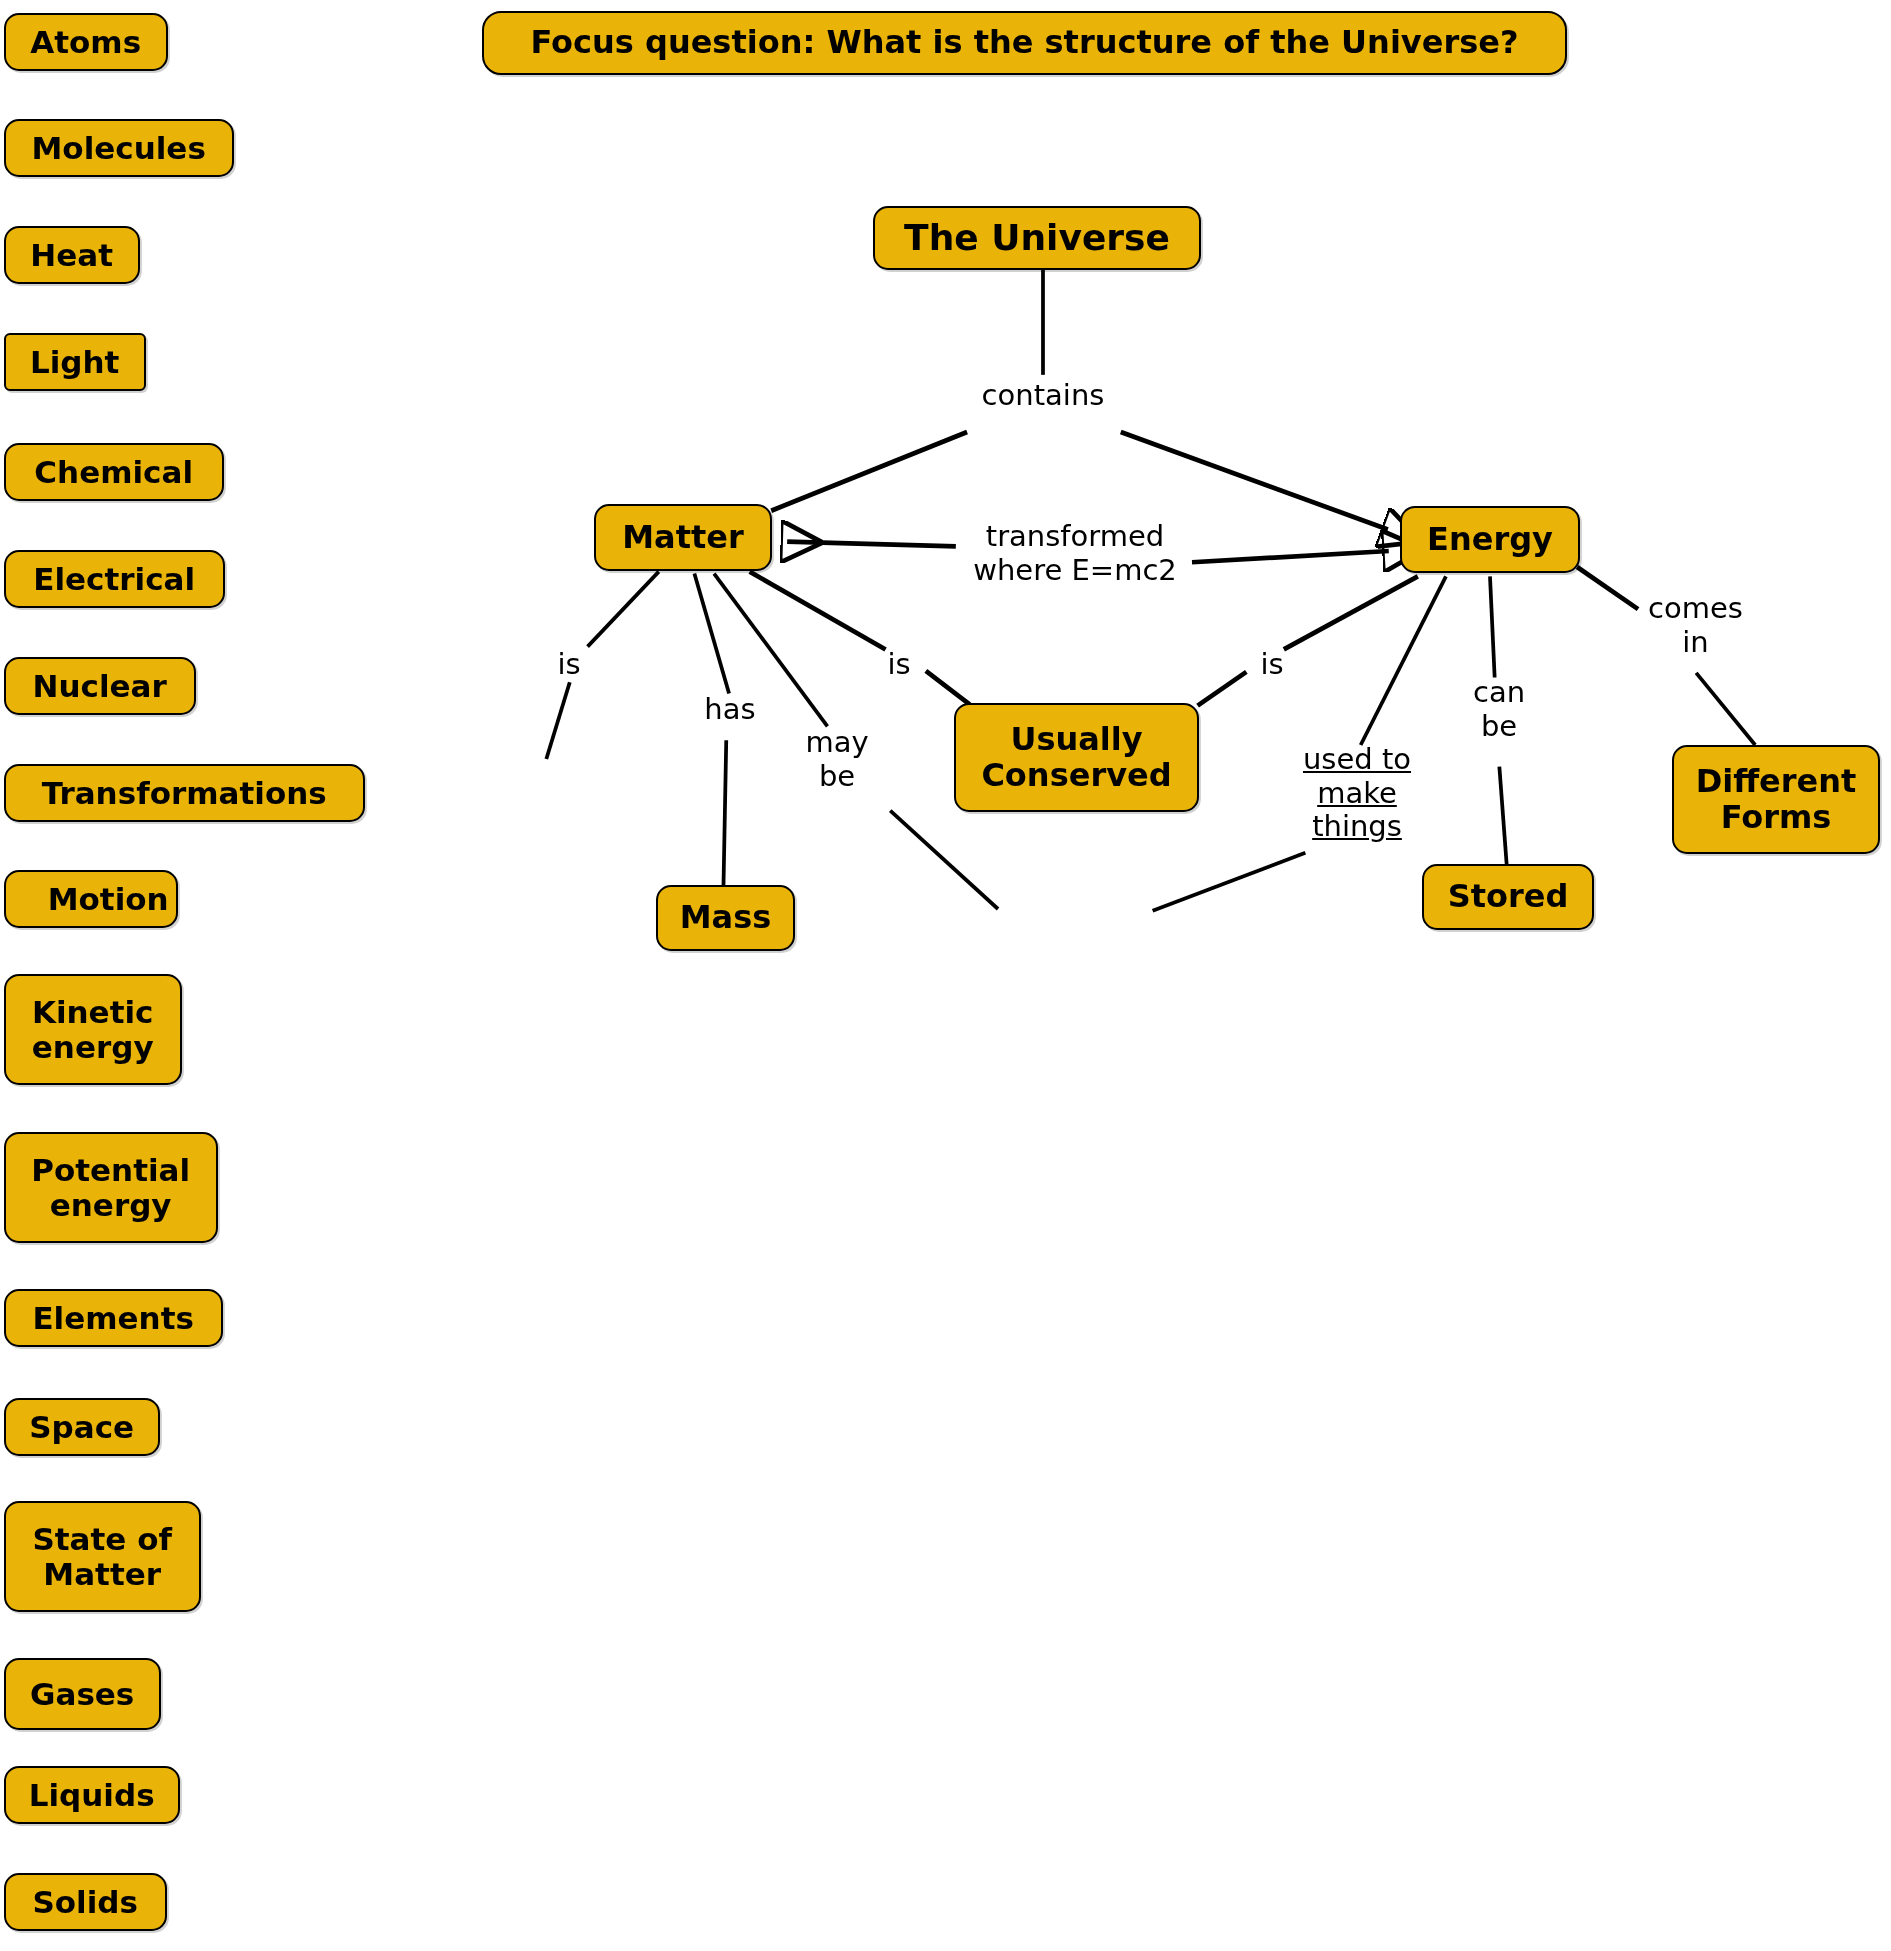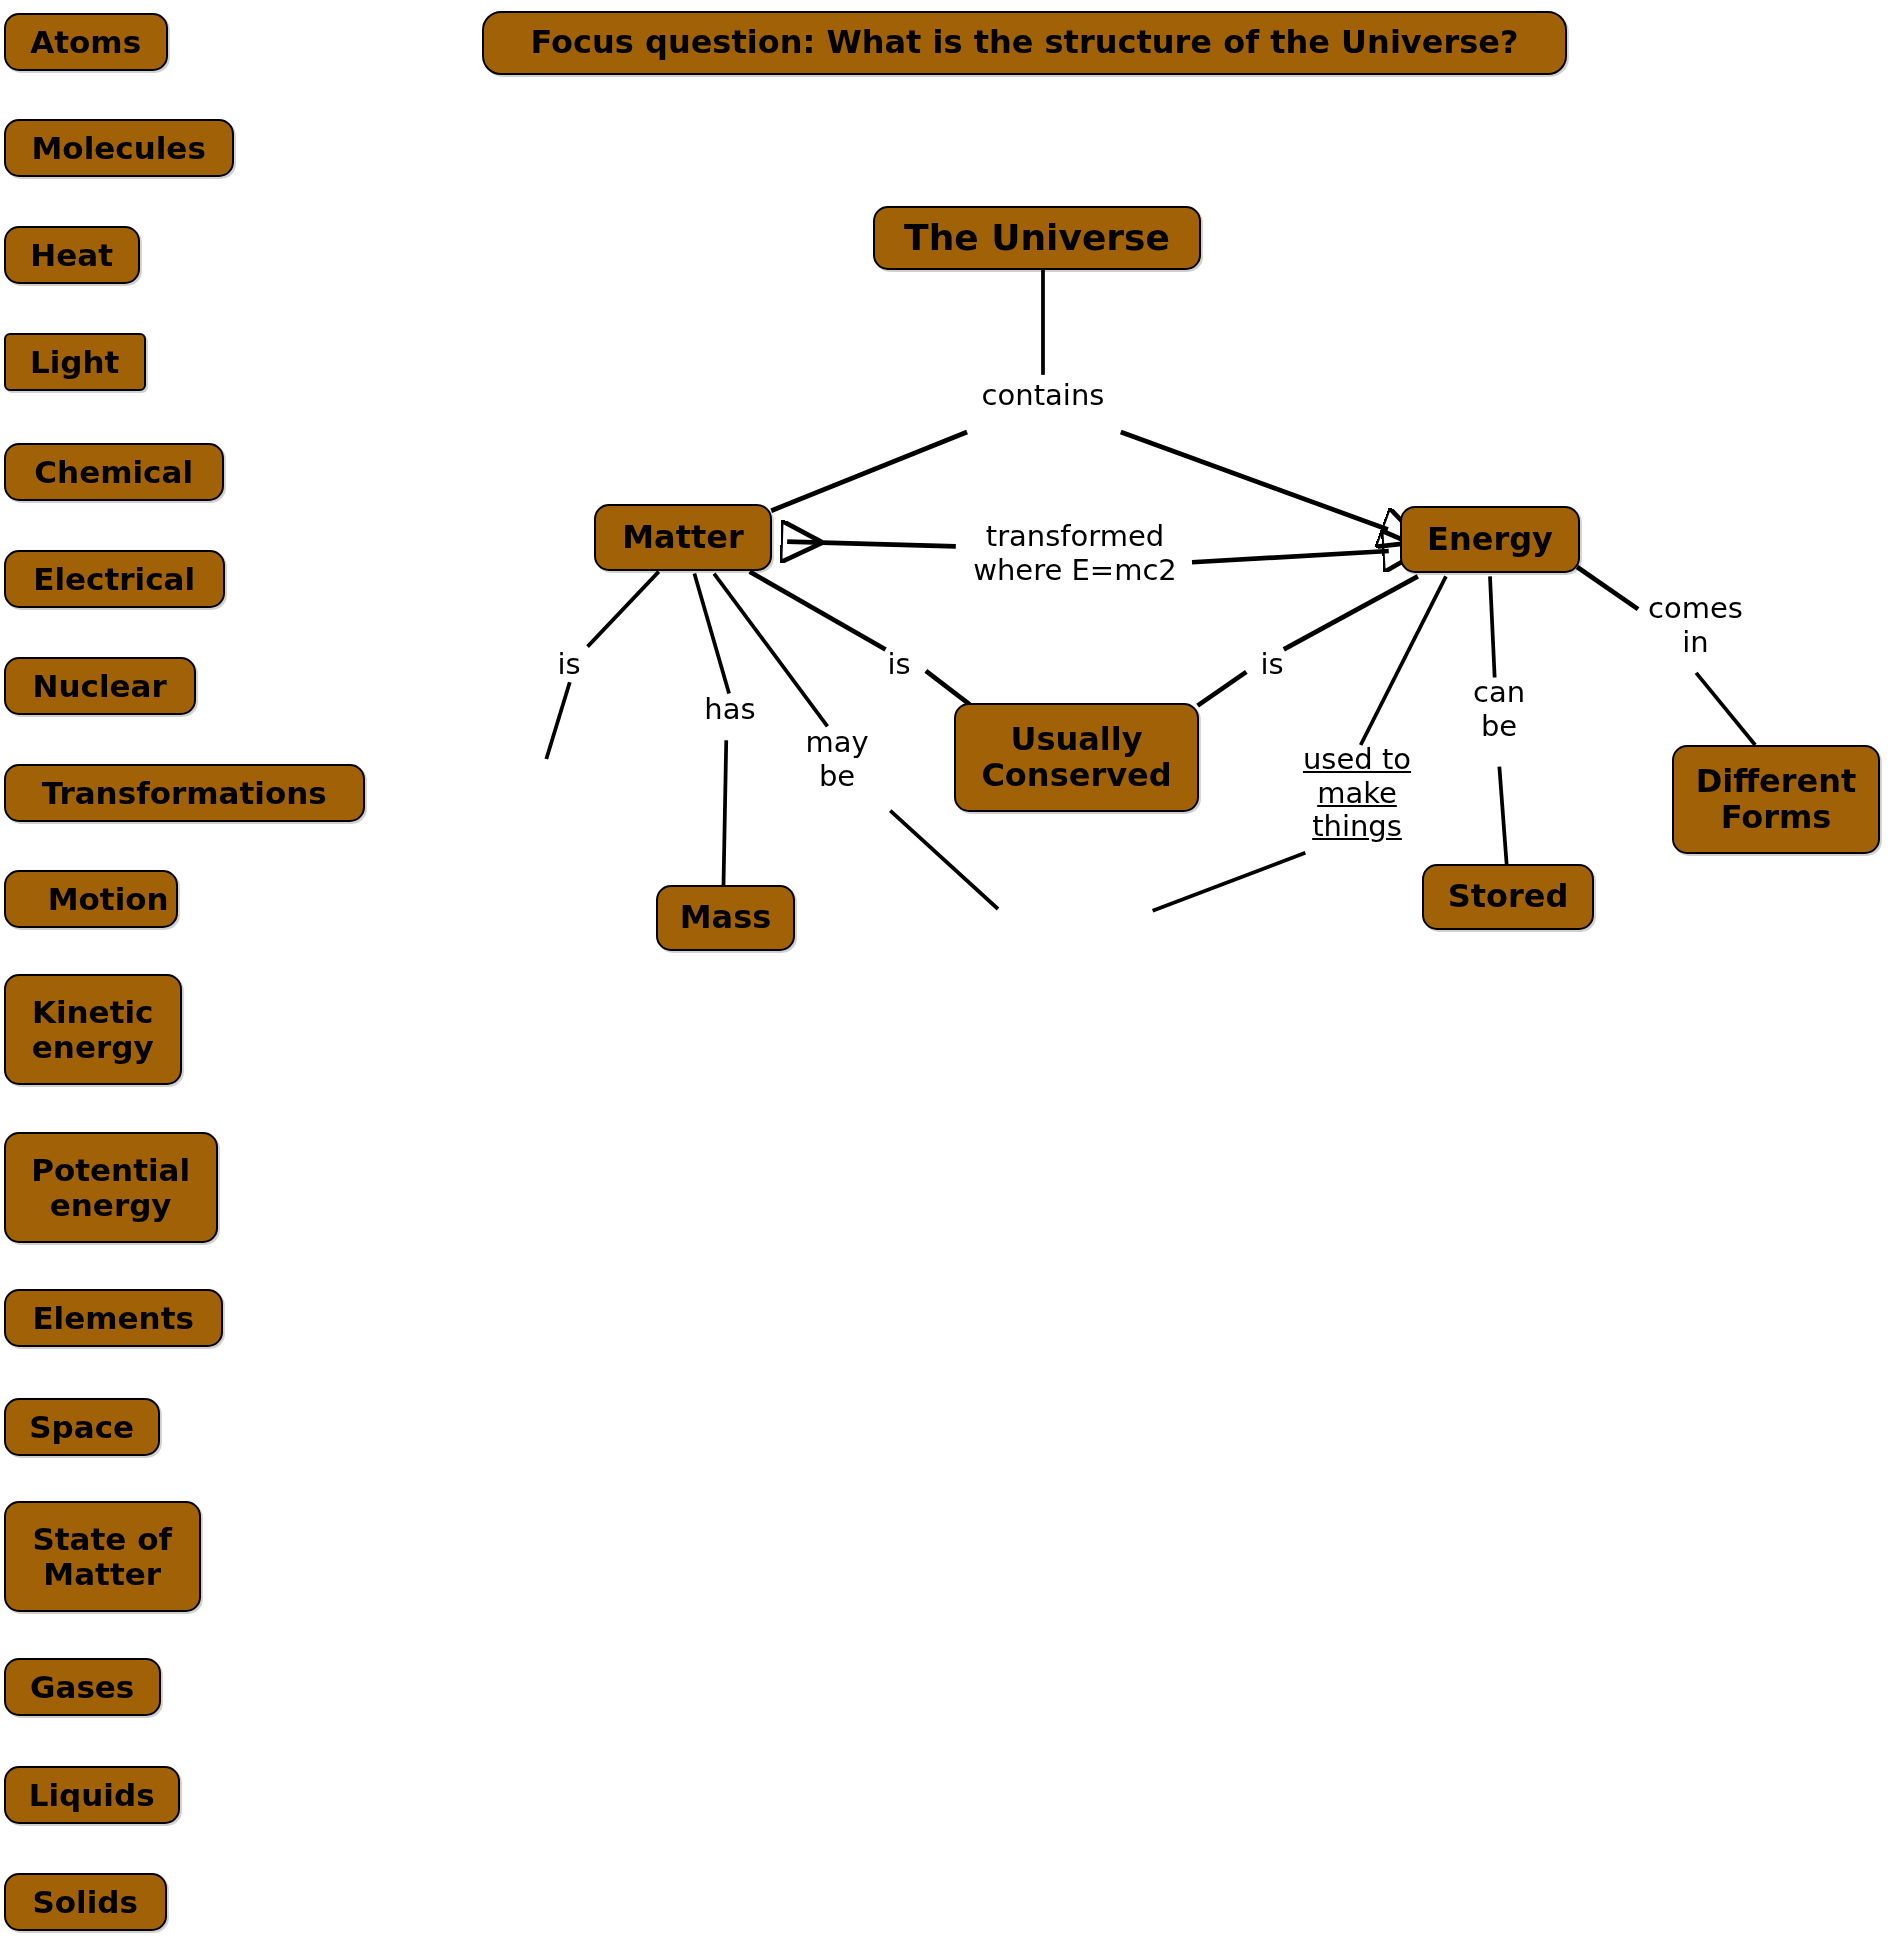--- a/index.html
+++ b/index.html
@@ -13,21 +13,21 @@
     height: 1952px;
     background: #ffffff;
     font-family: "DejaVu Sans", "Liberation Sans", sans-serif;
     overflow: hidden;
   }
 
   
   .node {
     position: absolute;
     box-sizing: border-box;
-    background: #a16207;
+    background: #eab308;
     border: 2.8px solid #000000;
     border-radius: 15px;
     color: #000000;
     font-weight: bold;
     display: flex;
     align-items: center;
     justify-content: center;
     text-align: center;
     line-height: 1.12;
     white-space: pre-line;
@@ -132,21 +132,21 @@
     <div class="node" style="left:3.7px;  top:764px; width:361px; height:58px;">Transformations</div>
     <div class="node" style="left:3.7px;  top:870px; width:174px; height:58px;padding-left:48px;">Motion</div>
     <div class="node" style="left:3.7px;  top:974px; width:178px; height:111px;">Kinetic
 energy</div>
     <div class="node" style="left:3.7px;  top:1132px; width:214px; height:111px;">Potential
 energy</div>
     <div class="node" style="left:3.7px;  top:1289px; width:219px; height:58px;">Elements</div>
     <div class="node" style="left:3.7px;  top:1398px; width:156px; height:58px;">Space</div>
     <div class="node" style="left:3.7px;  top:1501px; width:197px; height:111px;">State of
 Matter</div>
-    <div class="node" style="left:3.7px;  top:1658px; width:157px; height:58px;">Gases</div>
+    <div class="node" style="left:3.7px;  top:1658px; width:157px; height:72px;">Gases</div>
     <div class="node" style="left:3.7px;  top:1766px; width:176px; height:58px;">Liquids</div>
     <div class="node" style="left:3.7px;  top:1873px; width:163px; height:58px;">Solids</div>
   </div>
 
   <div class="node focus-node" style="left:482px; top:11.2px; width:1085px; height:64px;">Focus question: What is the structure of the Universe?</div>
 
   <div class="node root-node" style="left:873px; top:206px; width:328px; height:64px;">The Universe</div>
 
   <div class="node map-node" style="left:594px; top:504px; width:178px; height:67px;">Matter</div>
 

